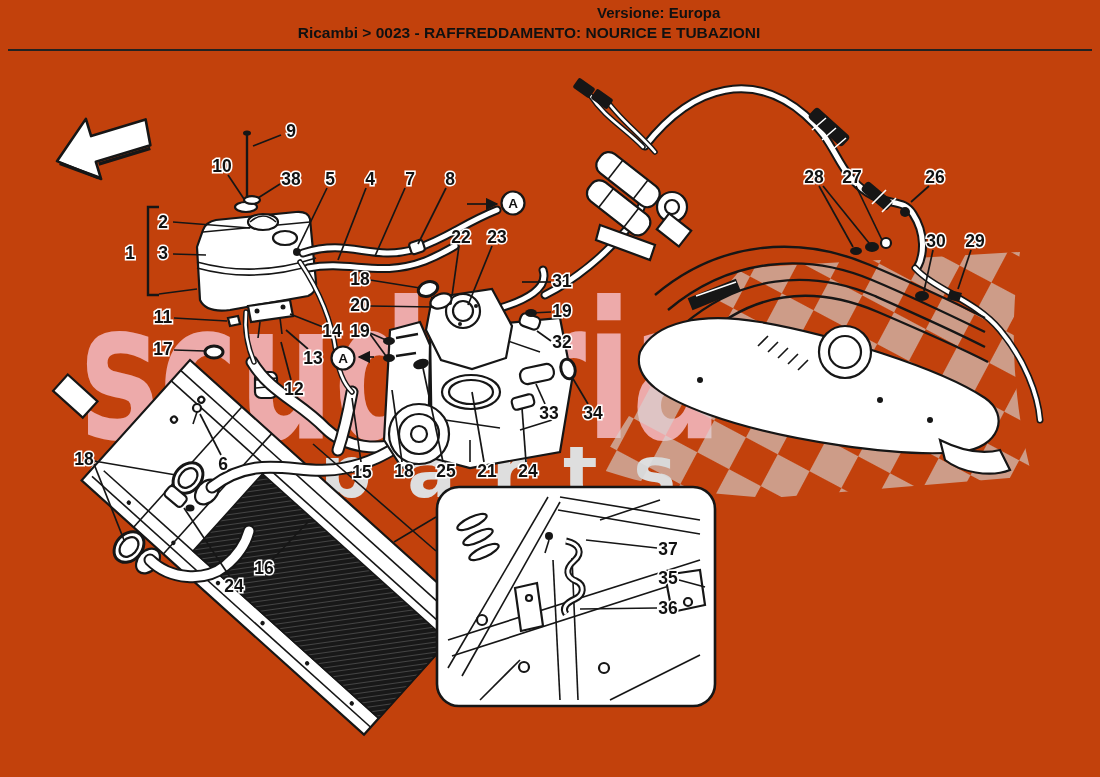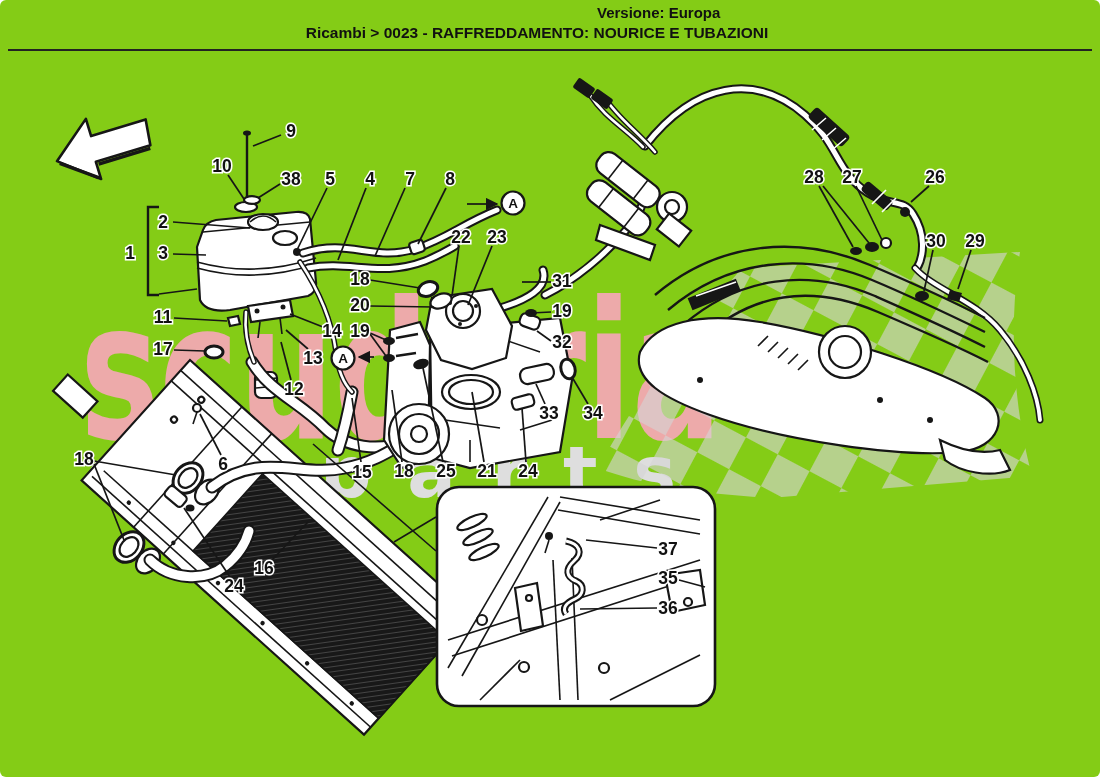--- a/index.html
+++ b/index.html
@@ -1,19 +1,19 @@
 <!DOCTYPE html>
 <html><head>
 <meta charset="utf-8">
 <style>
   html,body{margin:0;padding:0;background:#fff;}
-  .stage{position:relative;width:1100px;height:777px;background:#84cc16;overflow:hidden;
-         font-family:"Liberation Sans",sans-serif;border-radius:6px;}
+  .stage{position:relative;width:1100px;height:777px;background:#c2410c;overflow:hidden;
+         font-family:"Liberation Sans",sans-serif;}
   .hdr-version{position:absolute;top:4px;left:597px;width:300px;font-size:15px;font-weight:bold;color:#111;}
-  .hdr-breadcrumb{position:absolute;top:24px;left:17px;width:1040px;text-align:center;font-size:15.5px;font-weight:bold;color:#111;}
+  .hdr-breadcrumb{position:absolute;top:24px;left:9px;width:1040px;text-align:center;font-size:15.5px;font-weight:bold;color:#111;}
   .hdr-rule{position:absolute;top:49px;left:8px;width:1084px;height:2px;background:#222;}
   svg{position:absolute;top:0;left:0;}
   .callout{font:bold 17.5px "Liberation Sans",sans-serif;fill:#111;text-anchor:middle;
            paint-order:stroke;stroke:#fff;stroke-width:3px;}
   .leader{stroke:#161616;stroke-width:1.7;fill:none;}
   .mkr-c{fill:#fff;stroke:#161616;stroke-width:2.2;}
   .mkr-t{font:bold 13.5px "Liberation Sans",sans-serif;text-anchor:middle;fill:#111;}
   .ln{stroke:#161616;stroke-width:1.6;fill:none;}
   .ln2{stroke:#161616;stroke-width:2.4;fill:none;}
   .part{fill:#fff;stroke:#161616;stroke-width:2.2;}

